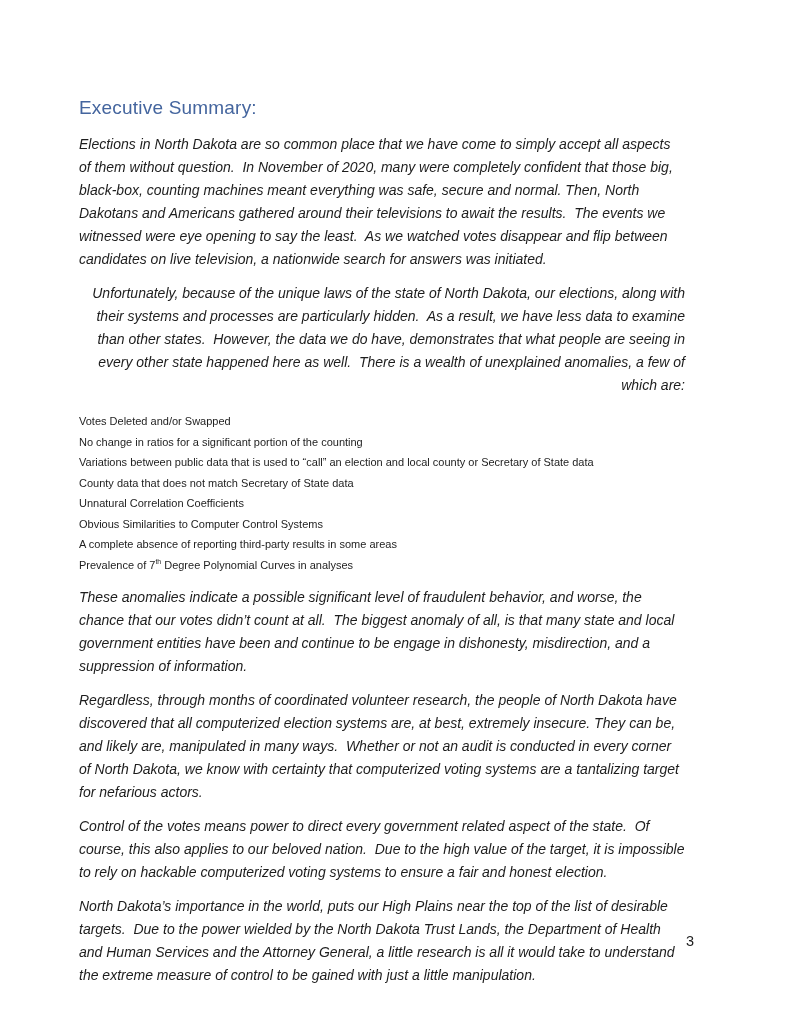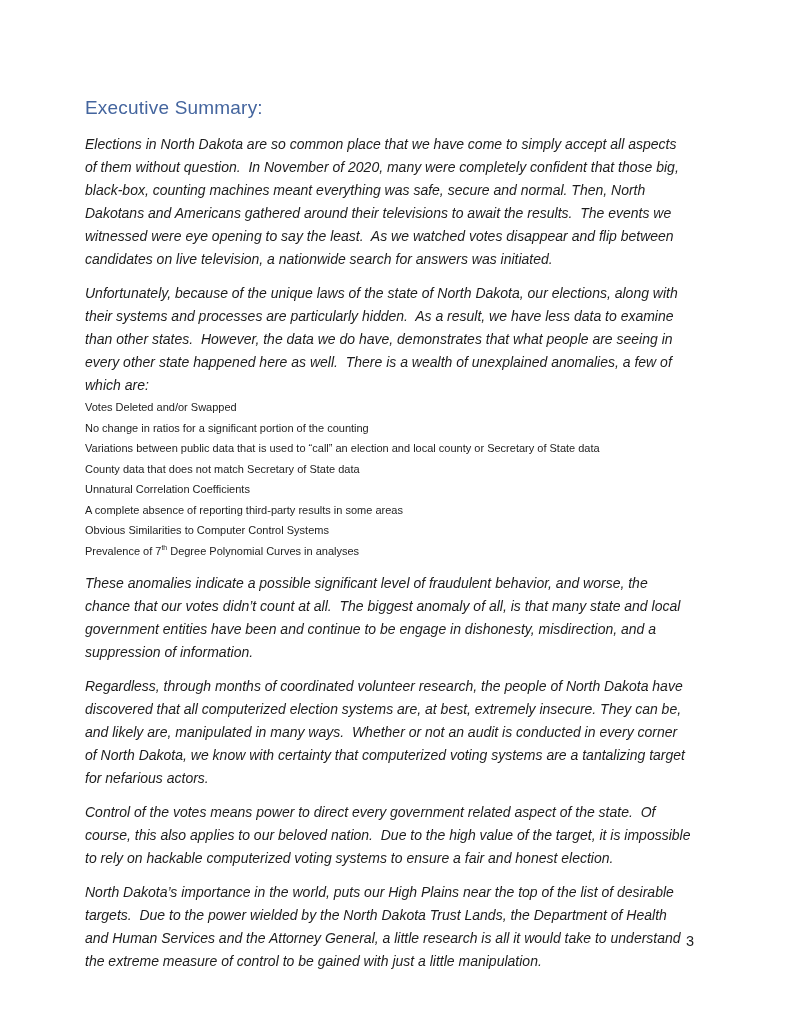--- a/index.html
+++ b/index.html
@@ -12,42 +12,43 @@
     width: 791px;
     height: 1023px;
     background: #ffffff;
     font-family: "Liberation Sans", "DejaVu Sans", sans-serif;
     color: #1d1d1d;
     overflow: hidden;
     box-sizing: border-box;
   }
   .content {
     position: absolute;
-    left: 85px;
+    left: 79px;
     top: 96px;
     width: 606px;
   }
   h1.doc-heading {
     margin: 0 0 13px 0;
     font-size: 19px;
     line-height: 24px;
     font-weight: 400;
     color: #44659e;
     letter-spacing: 0.2px;
   }
   p.doc-para {
     margin: 0 0 11px 0;
     font-size: 14px;
     line-height: 23px;
     white-space: pre-wrap;
     text-align: left;
     font-style: italic;
   }
   p.doc-para.no-gap {
-    margin-bottom: 0;
+    margin-bottom: 14px;
+    text-align: right;
   }
   .anomaly-list {
     margin: 0 0 11px 0;
   }
   .anomaly-list .list-line {
     font-size: 11px;
     line-height: 20.5px;
     white-space: pre-wrap;
   }
   sup.ordinal {
@@ -75,22 +76,22 @@
     <p class="doc-para">Elections in North Dakota are so common place that we have come to simply accept all aspects of them without question.  In November of 2020, many were completely confident that those big, black-box, counting machines meant everything was safe, secure and normal. Then, North Dakotans and Americans gathered around their televisions to await the results.  The events we witnessed were eye opening to say the least.  As we watched votes disappear and flip between candidates on live television, a nationwide search for answers was initiated.</p>
 
     <p class="doc-para no-gap">Unfortunately, because of the unique laws of the state of North Dakota, our elections, along with their systems and processes are particularly hidden.  As a result, we have less data to examine than other states.  However, the data we do have, demonstrates that what people are seeing in every other state happened here as well.  There is a wealth of unexplained anomalies, a few of which are:</p>
 
     <div class="anomaly-list">
       <div class="list-line">Votes Deleted and/or Swapped</div>
       <div class="list-line">No change in ratios for a significant portion of the counting</div>
       <div class="list-line">Variations between public data that is used to “call” an election and local county or Secretary of State data</div>
       <div class="list-line">County data that does not match Secretary of State data</div>
       <div class="list-line">Unnatural Correlation Coefficients</div>
+      <div class="list-line">Obvious Similarities to Computer Control Systems</div>
       <div class="list-line">A complete absence of reporting third-party results in some areas</div>
-      <div class="list-line">Obvious Similarities to Computer Control Systems</div>
       <div class="list-line"><span>Prevalence of 7</span><sup class="ordinal">th</sup><span> Degree Polynomial Curves in analyses</span></div>
     </div>
 
     <p class="doc-para">These anomalies indicate a possible significant level of fraudulent behavior, and worse, the chance that our votes didn’t count at all.  The biggest anomaly of all, is that many state and local government entities have been and continue to be engage in dishonesty, misdirection, and a suppression of information.</p>
 
     <p class="doc-para">Regardless, through months of coordinated volunteer research, the people of North Dakota have discovered that all computerized election systems are, at best, extremely insecure. They can be, and likely are, manipulated in many ways.  Whether or not an audit is conducted in every corner of North Dakota, we know with certainty that computerized voting systems are a tantalizing target for nefarious actors.</p>
 
     <p class="doc-para">Control of the votes means power to direct every government related aspect of the state.  Of course, this also applies to our beloved nation.  Due to the high value of the target, it is impossible to rely on hackable computerized voting systems to ensure a fair and honest election.</p>
 
     <p class="doc-para">North Dakota’s importance in the world, puts our High Plains near the top of the list of desirable targets.  Due to the power wielded by the North Dakota Trust Lands, the Department of Health and Human Services and the Attorney General, a little research is all it would take to understand the extreme measure of control to be gained with just a little manipulation.</p>

